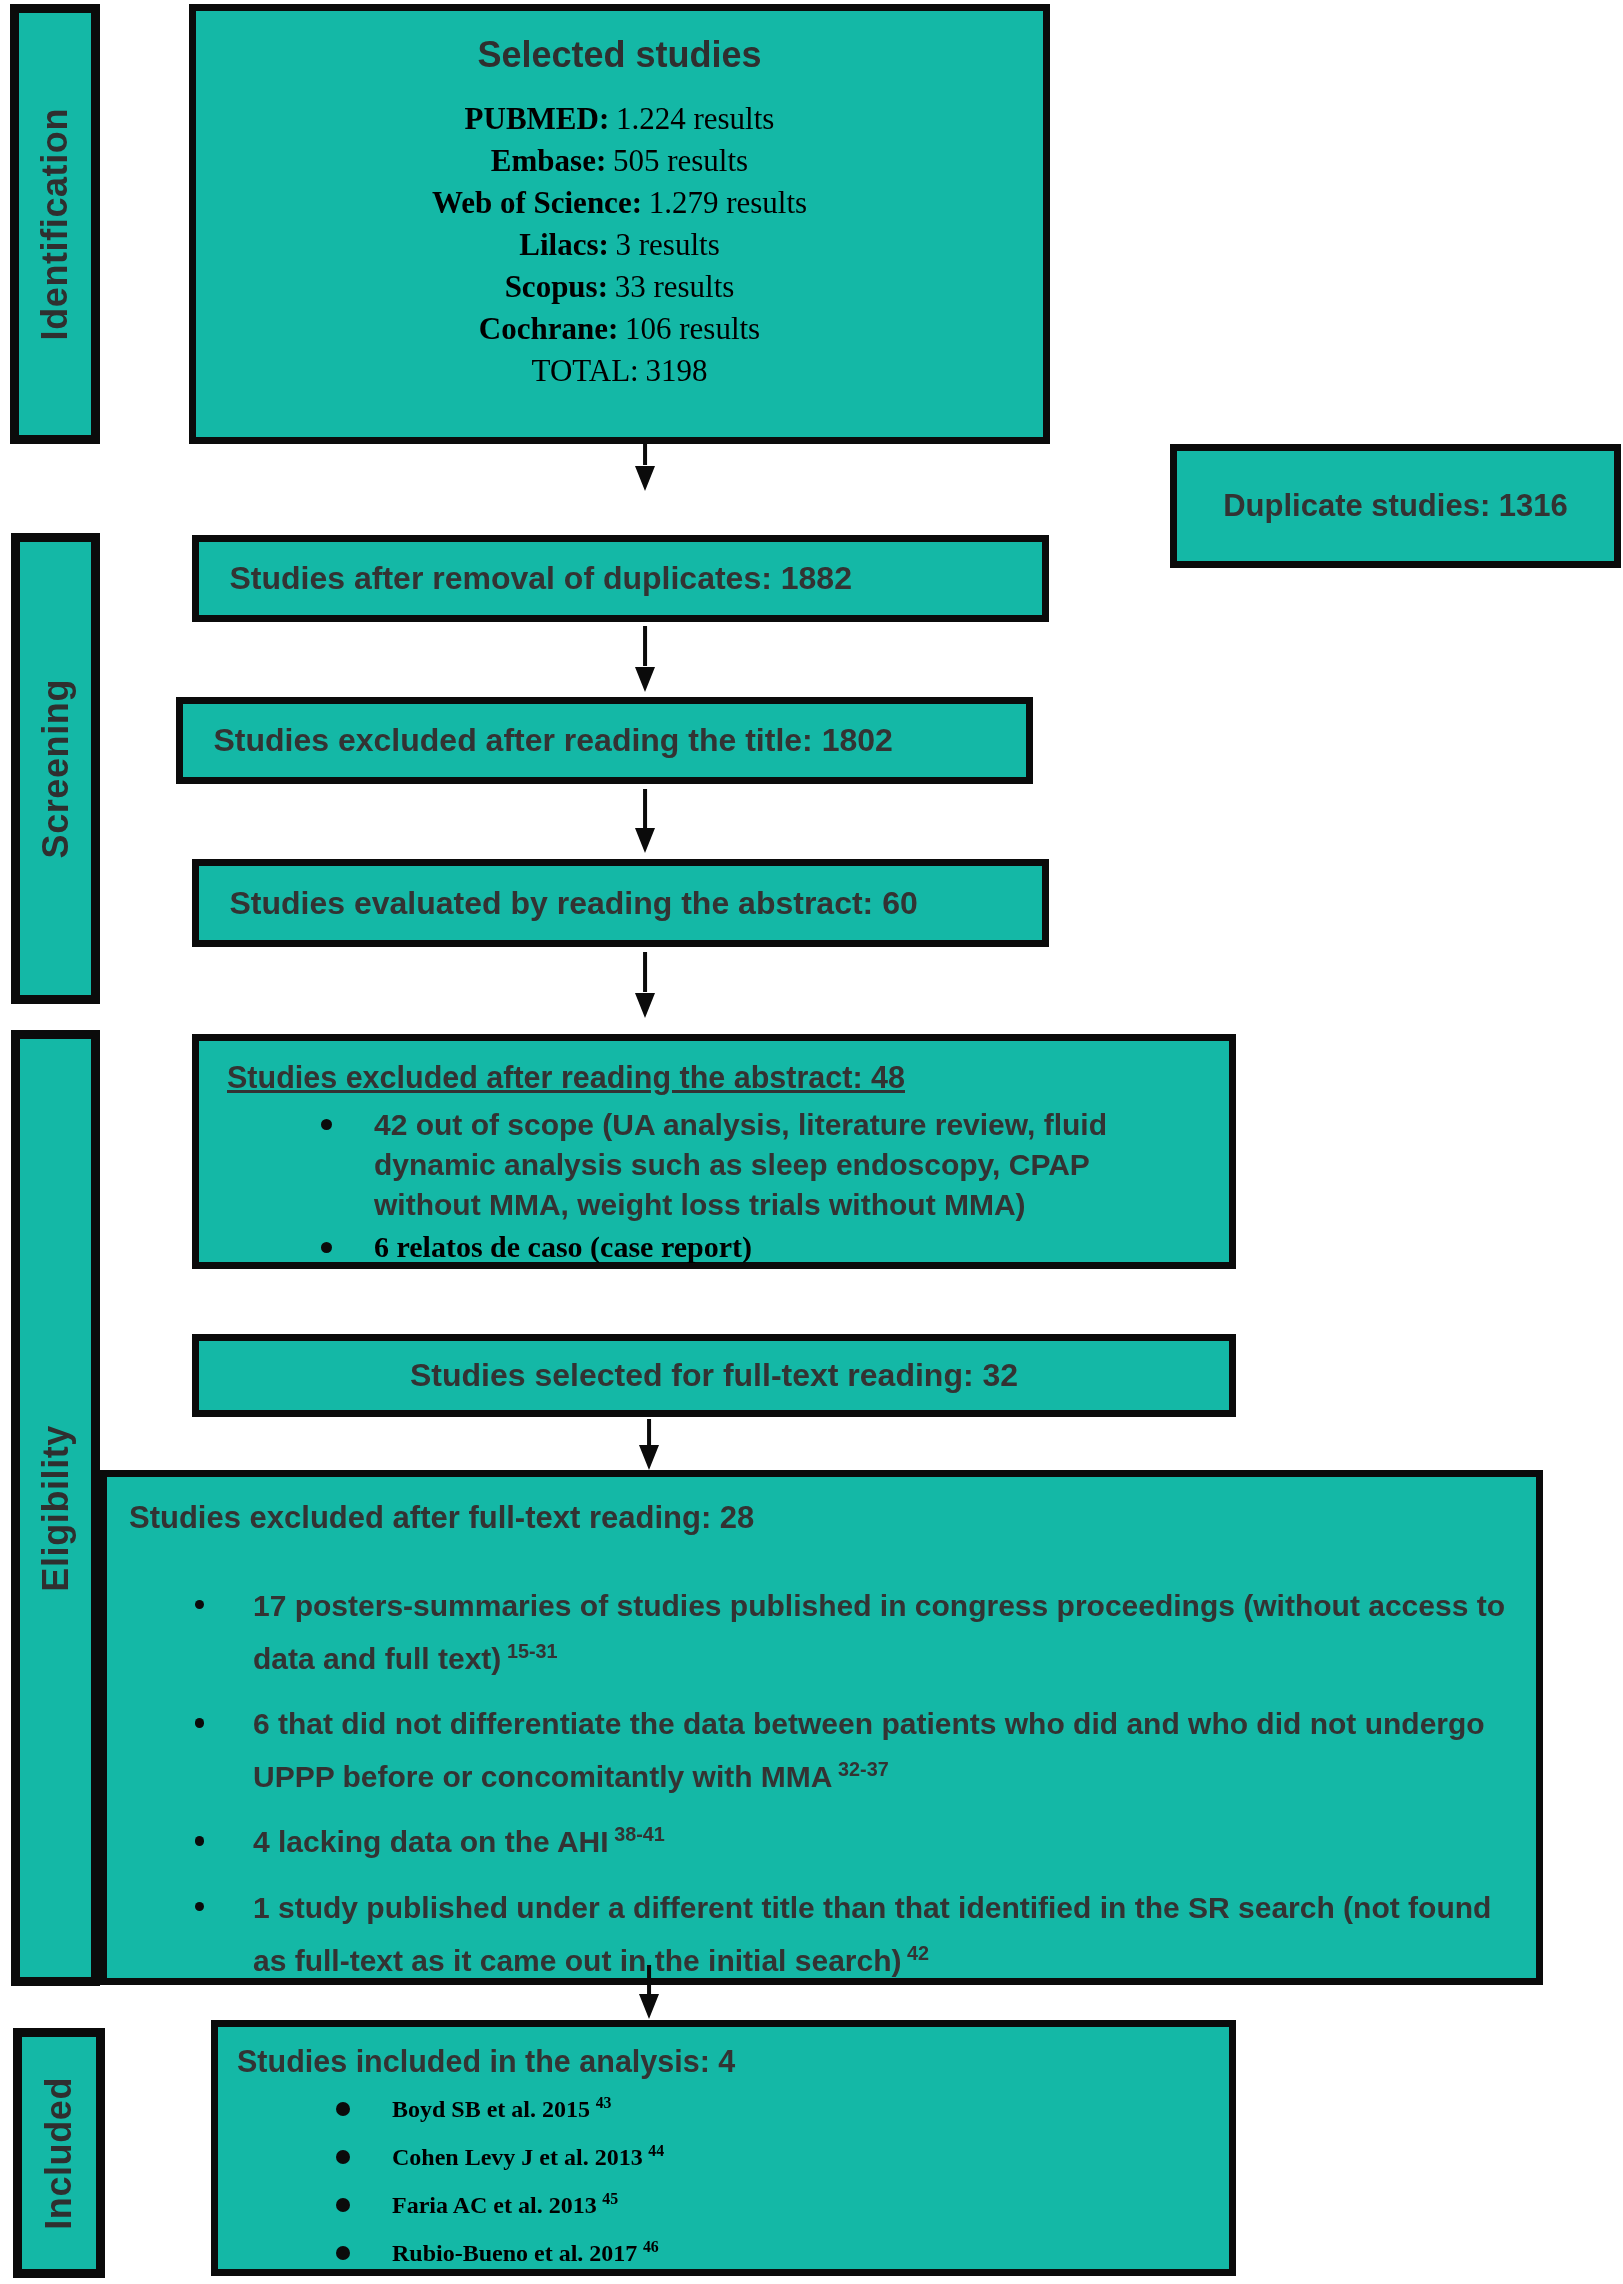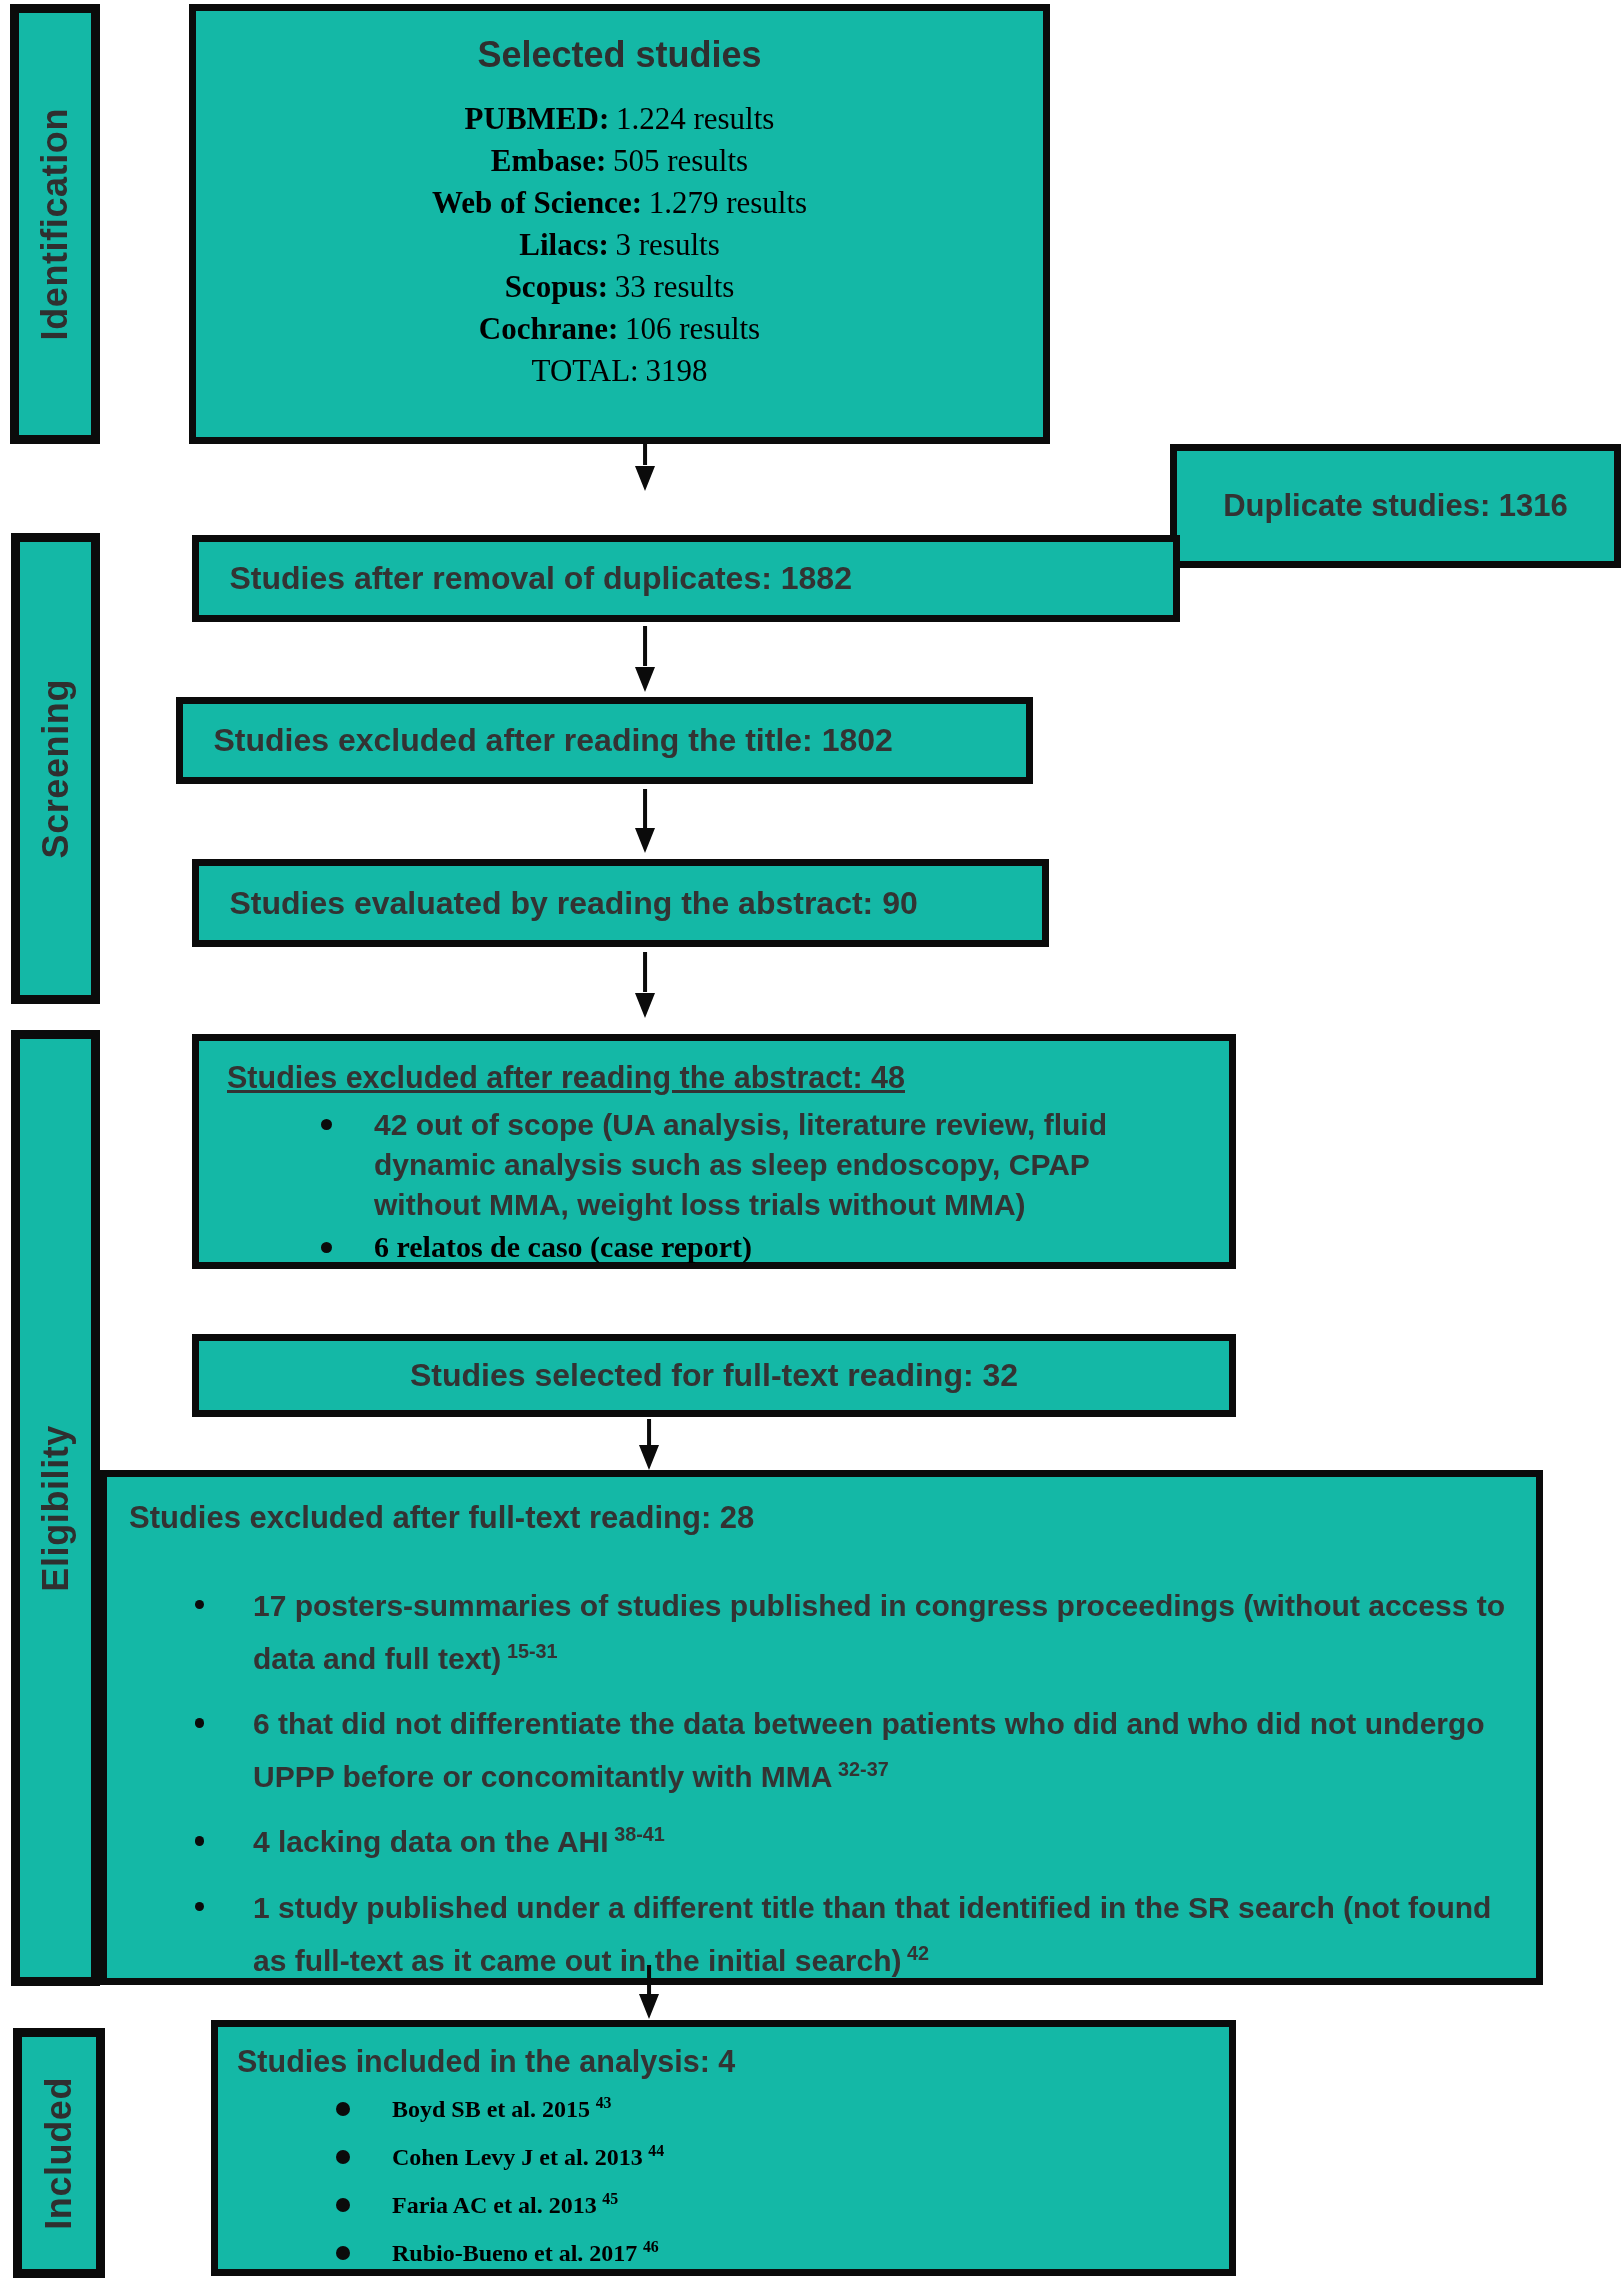--- a/index.html
+++ b/index.html
@@ -44,21 +44,21 @@
   .src-label{font-family:"Liberation Serif", serif;font-weight:bold;}
   .source-line.regular .src-label{font-weight:normal;}
   .src-value{font-family:"Liberation Serif", serif;margin-left:6.7px;}
 
   #box-duplicates{left:1170px;top:444px;width:451px;height:124px;
     display:flex;align-items:center;justify-content:center;}
   #box-duplicates .hline{font-weight:bold;font-size:31px;}
 
   .strip{display:flex;align-items:center;padding-left:30.5px;}
   .strip .hline{font-weight:bold;font-size:32px;}
-  #box-removal{left:192px;top:535px;width:988px;height:87px;}
+  #box-removal{left:192px;top:535px;width:857px;height:87px;}
   #box-excluded-title{left:176px;top:697px;width:857px;height:87px;}
   #box-evaluated{left:192px;top:859px;width:857px;height:88px;}
 
   #box-excluded-abstract{left:192px;top:1034px;width:1044px;height:235px;padding:19px 28px;}
   #box-excluded-abstract .hline{font-weight:bold;font-size:30.5px;text-decoration:underline;}
   ul.blist{list-style:none;margin:0;padding:0;}
   #box-excluded-abstract ul.blist{margin:10px 0 0 94px;}
   #box-excluded-abstract li{
     position:relative;padding-left:53px;
     font-weight:bold;font-size:30px;line-height:40px;
@@ -169,21 +169,21 @@
     <span class="hline">Duplicate studies: 1316</span>
   </div>
 
   <div class="box strip" id="box-removal">
     <span class="hline">Studies after removal of duplicates: 1882</span>
   </div>
   <div class="box strip" id="box-excluded-title">
     <span class="hline">Studies excluded after reading the title: 1802</span>
   </div>
   <div class="box strip" id="box-evaluated">
-    <span class="hline">Studies evaluated by reading the abstract: 90</span>
+    <span class="hline">Studies evaluated by reading the abstract: 60</span>
   </div>
 
   <div class="box" id="box-excluded-abstract">
     <div class="hline">Studies excluded after reading the abstract: 48</div>
     <ul class="blist">
       <li><span>42 out of scope (UA analysis, literature review, fluid dynamic analysis such as sleep endoscopy, CPAP without MMA, weight loss trials without MMA)</span></li>
       <li class="serif"><span>6 relatos de caso (case report)</span></li>
     </ul>
   </div>
 

